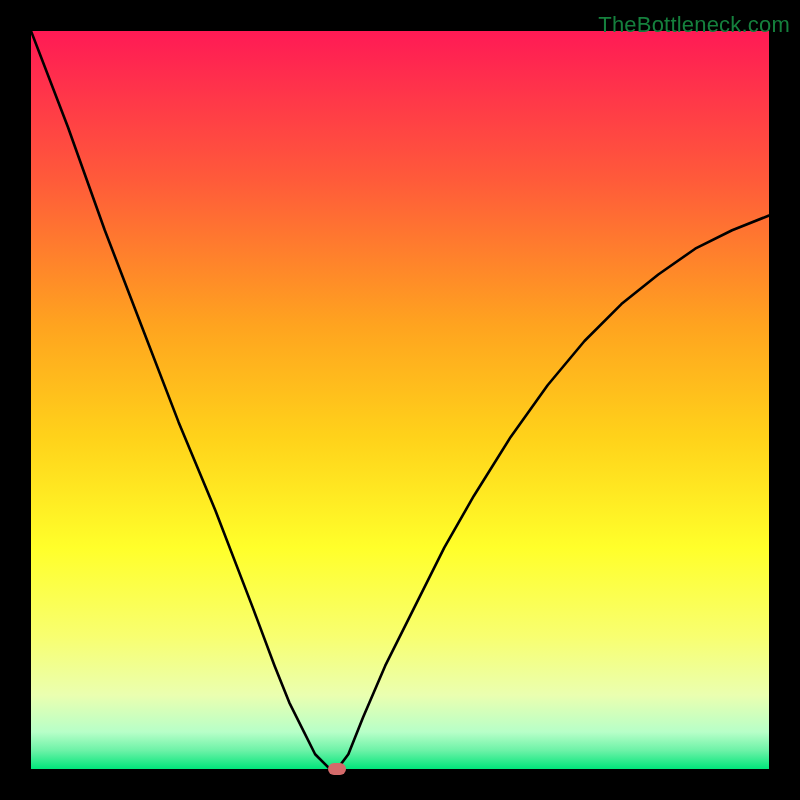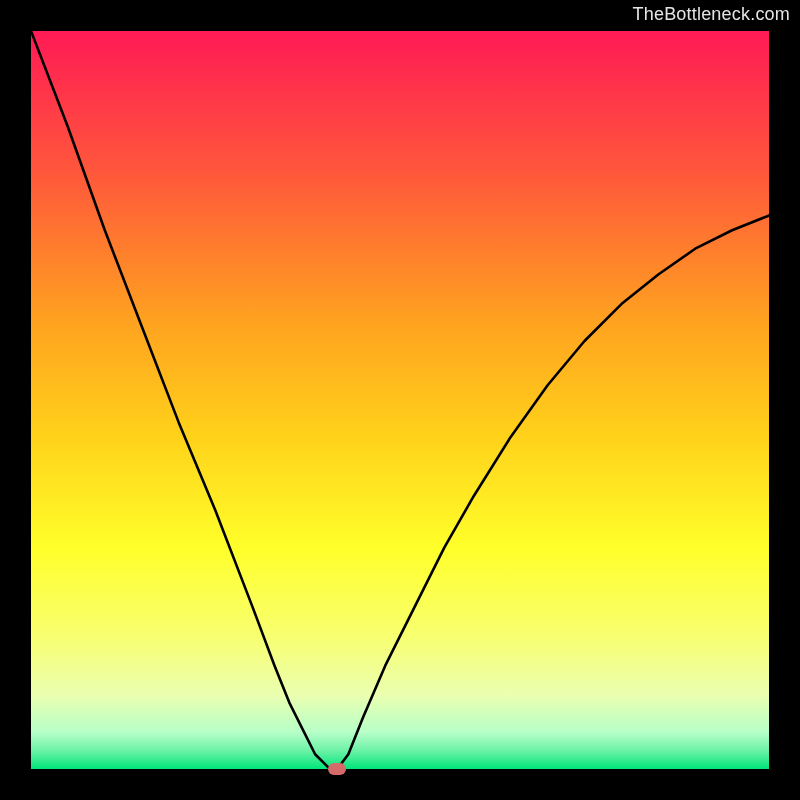--- a/index.html
+++ b/index.html
@@ -14,24 +14,24 @@
   .frame {
     position: absolute;
     left: 0;
     top: 0;
     width: 800px;
     height: 800px;
     background: #000;
   }
   .watermark {
     position: absolute;
-    top: 4px;
+    top: 12px;
     right: 10px;
-    color: #e5e5e5;
-    font-size: 18px;
+    color: #15803d;
+    font-size: 22px;
     font-weight: 500;
     letter-spacing: 0.2px;
     z-index: 5;
   }
   .plot {
     position: absolute;
     left: 31px;
     top: 31px;
     width: 738px;
     height: 738px;

